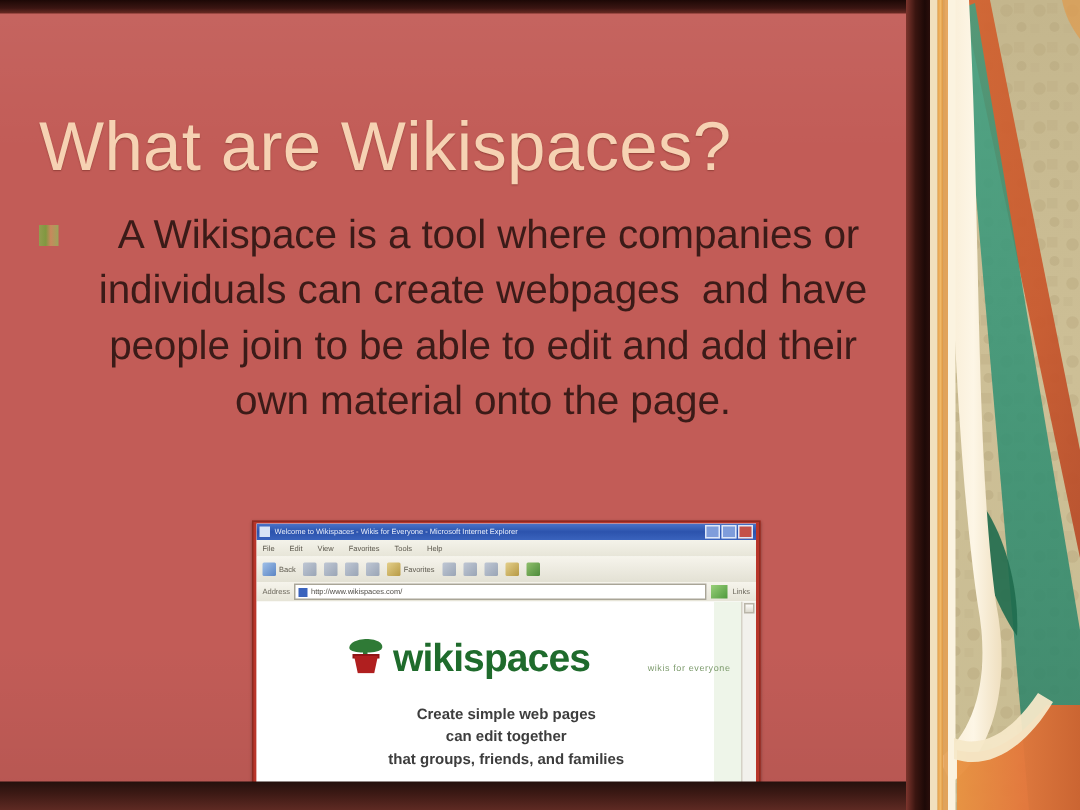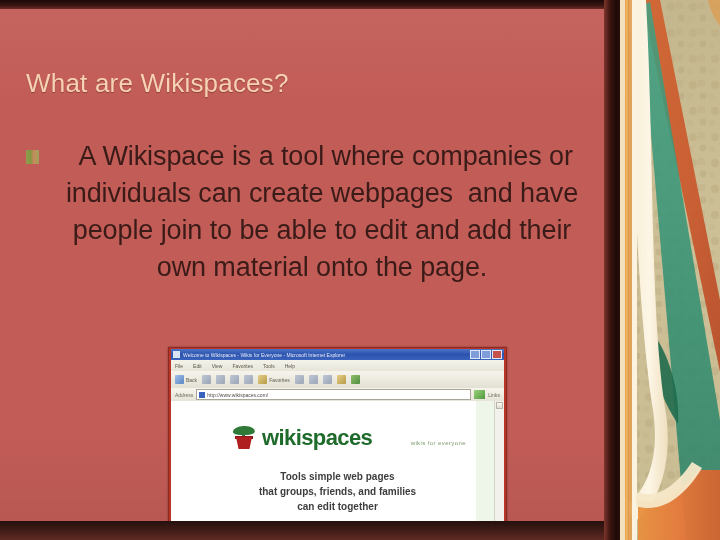--- a/index.html
+++ b/index.html
@@ -56,21 +56,21 @@
     position: absolute; left: 604px; top: 0; width: 18px; height: 540px;
     background: linear-gradient(to right, #7d352d 0%, #3a1510 35%, #1d0907 70%, #33120e 100%);
   }
 
   
   #slide-title {
     position: absolute;
     left: 26px;
     top: 36px;
     width: 560px;
-    font-size: 26px;
+    font-size: 46px;
     line-height: 44px;
     font-weight: normal;
     color: #f6d2b3;
     letter-spacing: 0.2px;
     text-shadow: 0 1px 1px rgba(90,30,20,0.45);
     white-space: nowrap;
   }
 
   
   #body-block {
@@ -287,21 +287,21 @@
     clip-path: polygon(0% 0%, 100% 0%, 84% 100%, 16% 100%);
   }
   #logo-pot-rim {
     position: absolute;
     left: 4px; top: 11px;
     width: 18px; height: 3px;
     background: #8e1616;
   }
   #logo-textblock { padding-top: 2px; }
   #logo-wordmark {
-    font-size: 22px;
+    font-size: 26px;
     line-height: 22px;
     font-weight: bold;
     color: #1f6b2c;
     letter-spacing: -0.6px;
     margin-top: 35px;
   }
   #logo-tagline {
     font-size: 6px;
     color: #7d9b6d;
     letter-spacing: 0.4px;
@@ -442,23 +442,23 @@
               <span id="logo-pot-rim"></span>
               <span id="logo-pot"></span>
             </span>
             <span id="logo-textblock">
               <span id="logo-wordmark">wikispaces</span>
               <span id="logo-tagline">wikis for everyone</span>
             </span>
           </div>
 
           <div id="page-headline">
-            <div>Tools simple web pages</div>
+            <div>Create simple web pages</div>
+            <div>can edit together</div>
             <div>that groups, friends, and families</div>
-            <div>can edit together</div>
           </div>
 
           <div id="browser-statusbar">
             <div id="scroll-h-track">
               <div id="scroll-h-thumb"></div>
             </div>
           </div>
         </div>
 
       </div>

